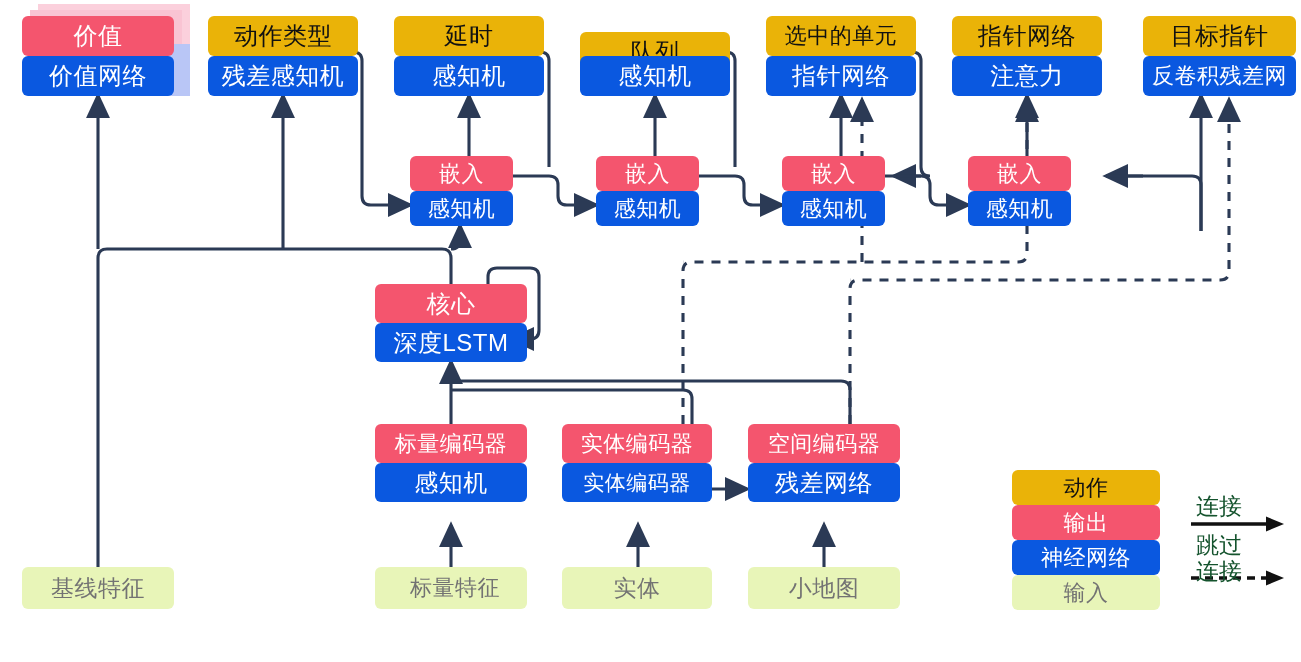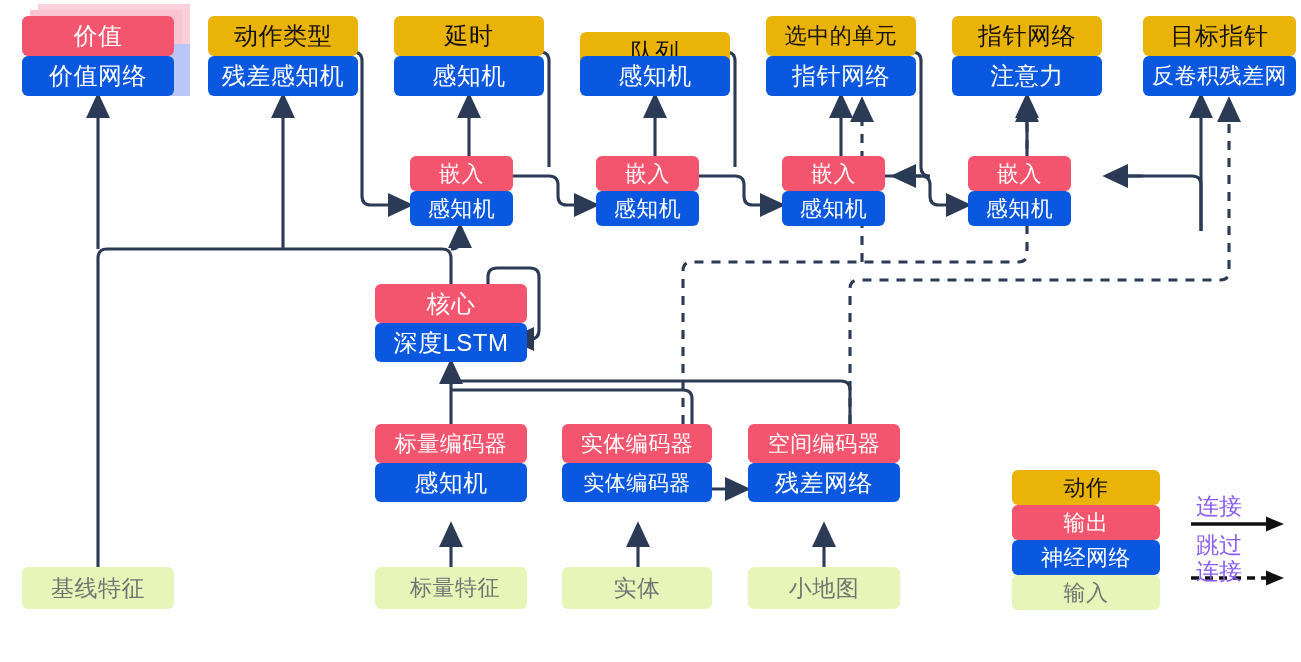--- a/index.html
+++ b/index.html
@@ -9,21 +9,21 @@
   svg#wires{position:absolute;left:0;top:0;width:1301px;height:662px;}
   .node{position:absolute;box-sizing:border-box;}
   .cell{display:flex;align-items:center;justify-content:center;
         box-sizing:border-box;white-space:nowrap;letter-spacing:.5px;border-radius:6px;}
   .act{background:#eab308;color:#111111;}
   .out{background:#F4556E;color:#ffffff;}
   .net{background:#0A58E0;color:#ffffff;}
   .inp{background:#E8F5B8;color:#737373;}
   .ghost1,.ghost2{position:absolute;}
   .legwrap{position:absolute;}
-  .legtxt{position:absolute;color:#8b5cf6;white-space:nowrap;}
+  .legtxt{position:absolute;color:#14532d;white-space:nowrap;}
 </style>
 </head>
 <body>
 
 <div id="stage">
 
   <svg id="wires" viewBox="0 0 1301 662">
     <defs>
       <marker id="ah" markerWidth="9" markerHeight="9" refX="7.2" refY="4.5" orient="auto">
         <path d="M0,0.6 L8.4,4.5 L0,8.4 z" fill="#2B3A55"></path>

